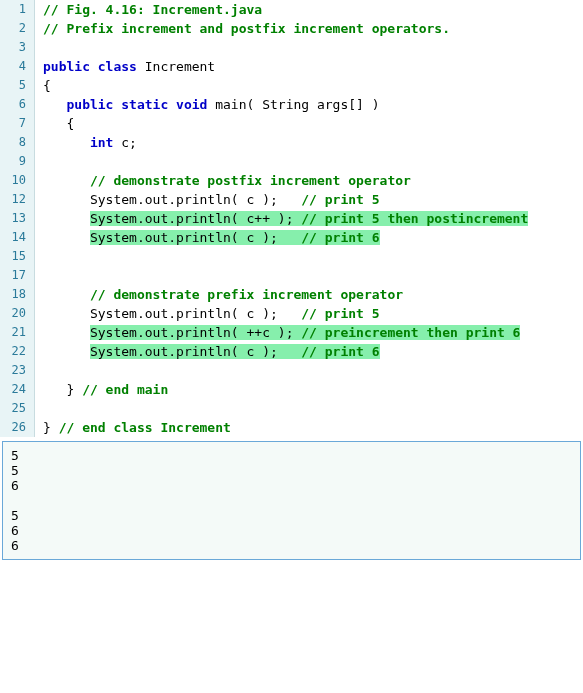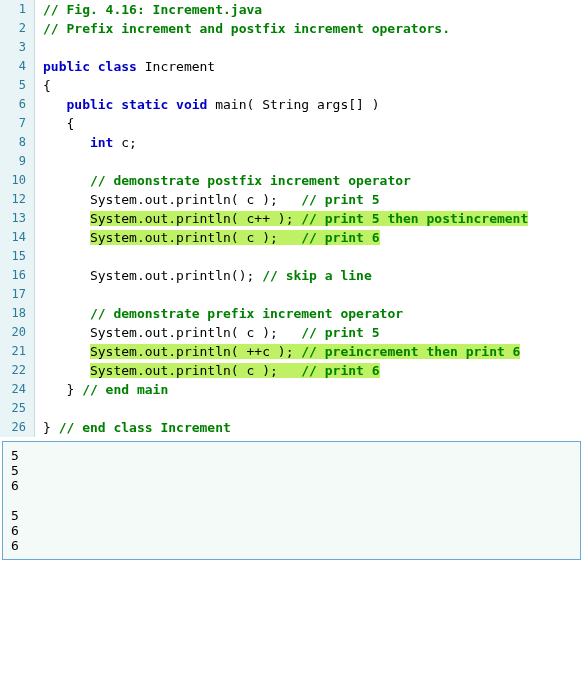--- a/index.html
+++ b/index.html
@@ -33,21 +33,21 @@
   .code {
     display: table-cell;
     padding: 2px 4px 2px 8px;
     white-space: pre;
     color: #000;
     vertical-align: top;
   }
   .kw { color: #0000c8; font-weight: bold; text-align: center; }
   .cm { color: #008000; font-weight: bold; }
   .num { color: #0060c0; }
-  .hl { background: #bef264; }
+  .hl { background: #86efac; }
   .output-box {
     border: 1px solid #6aa8d8;
     background: #f4faf8;
     margin: 4px 2px 2px 2px;
     padding: 6px 8px;
     font-family: "Lucida Console", Monaco, monospace;
     font-size: 13px;
     white-space: pre;
     color: #000;
   }
@@ -106,42 +106,42 @@
     </div>
     <div class="line">
       <div class="ln">14</div>
       <div class="code"><span>      </span><span class="hl">System.out.println( c );   </span><span class="cm hl">// print 6</span></div>
     </div>
     <div class="line">
       <div class="ln">15</div>
       <div class="code"><span> </span></div>
     </div>
     <div class="line">
-      <div class="ln">16</div>
-      <div class="code"><span>      System.out.println(); </span><span class="cm">// skip a line</span></div>
-    </div>
-    <div class="line">
       <div class="ln">17</div>
       <div class="code"><span> </span></div>
     </div>
     <div class="line">
       <div class="ln">18</div>
       <div class="code"><span>      </span><span class="cm">// demonstrate prefix increment operator</span></div>
     </div>
     <div class="line">
       <div class="ln">20</div>
       <div class="code"><span>      System.out.println( c );   </span><span class="cm">// print 5</span></div>
     </div>
     <div class="line">
       <div class="ln">21</div>
       <div class="code"><span>      </span><span class="hl">System.out.println( ++c ); </span><span class="cm hl">// preincrement then print 6</span></div>
     </div>
     <div class="line">
       <div class="ln">22</div>
       <div class="code"><span>      </span><span class="hl">System.out.println( c );   </span><span class="cm hl">// print 6</span></div>
+    </div>
+    <div class="line">
+      <div class="ln">23</div>
+      <div class="code"><span> </span></div>
     </div>
     <div class="line">
       <div class="ln">24</div>
       <div class="code"><span>   } </span><span class="cm">// end main</span></div>
     </div>
     <div class="line">
       <div class="ln">25</div>
       <div class="code"><span> </span></div>
     </div>
     <div class="line">

